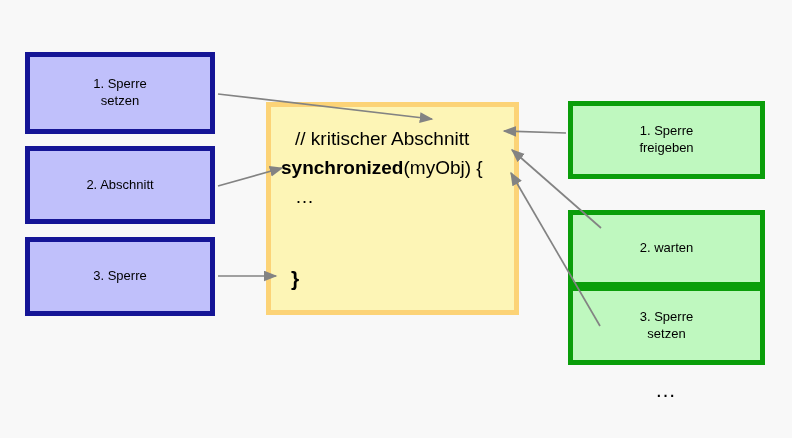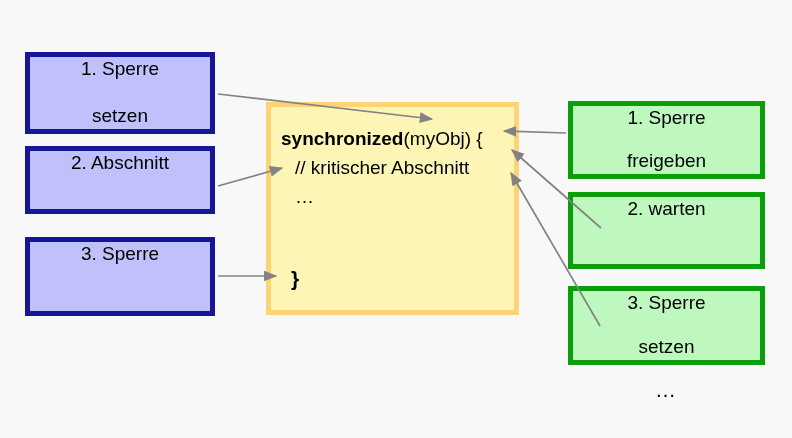--- a/index.html
+++ b/index.html
@@ -16,48 +16,48 @@
     font-family: "Liberation Sans", sans-serif;
   }
 
   
   .box {
     position: absolute;
     box-sizing: border-box;
     display: flex;
     flex-direction: column;
     align-items: center;
-    justify-content: space-between;
+    justify-content: center;
     text-align: center;
     line-height: 1.30;
     color: #000000;
-    font-size: 19px;
+    font-size: 13px;
     z-index: 3;
   }
 
   
   .box-blue {
     background: #c0c0fb;
     border: 5px solid #151596;
     left: 25px;
     width: 190px;
   }
   #blue-1 { top: 52px;  height: 82px; }
-  #blue-2 { top: 146px; height: 68px; }
+  #blue-2 { top: 146px; height: 78px; }
   #blue-3 { top: 237px; height: 79px; }
 
   
   .box-green {
     background: #bff8bf;
     border: 5px solid #0a9e0a;
     left: 568px;
     width: 197px;
   }
   #green-1 { top: 101px; height: 78px; }
-  #green-2 { top: 192px; height: 77px; }
+  #green-2 { top: 210px; height: 77px; }
   #green-3 { top: 286px; height: 79px; }
 
   
   #code-box {
     position: absolute;
     box-sizing: border-box;
     left: 266px;
     top: 102px;
     width: 253px;
     height: 213px;
@@ -122,22 +122,22 @@
   </div>
   <div class="box box-blue" id="blue-2">
     <span>2. Abschnitt</span>
   </div>
   <div class="box box-blue" id="blue-3">
     <span>3. Sperre</span>
   </div>
 
   <div id="code-box">
     <div id="code-text">
+      <span class="code-line indent">// kritischer Abschnitt</span>
       <span class="code-line"><span class="kw">synchronized</span><span>(myObj) {</span></span>
-      <span class="code-line indent">// kritischer Abschnitt</span>
       <span class="code-line indent">…</span>
     </div>
     <div id="code-close">}</div>
   </div>
 
   <div class="box box-green" id="green-1">
     <span>1. Sperre</span>
     <span>freigeben</span>
   </div>
   <div class="box box-green" id="green-2">

